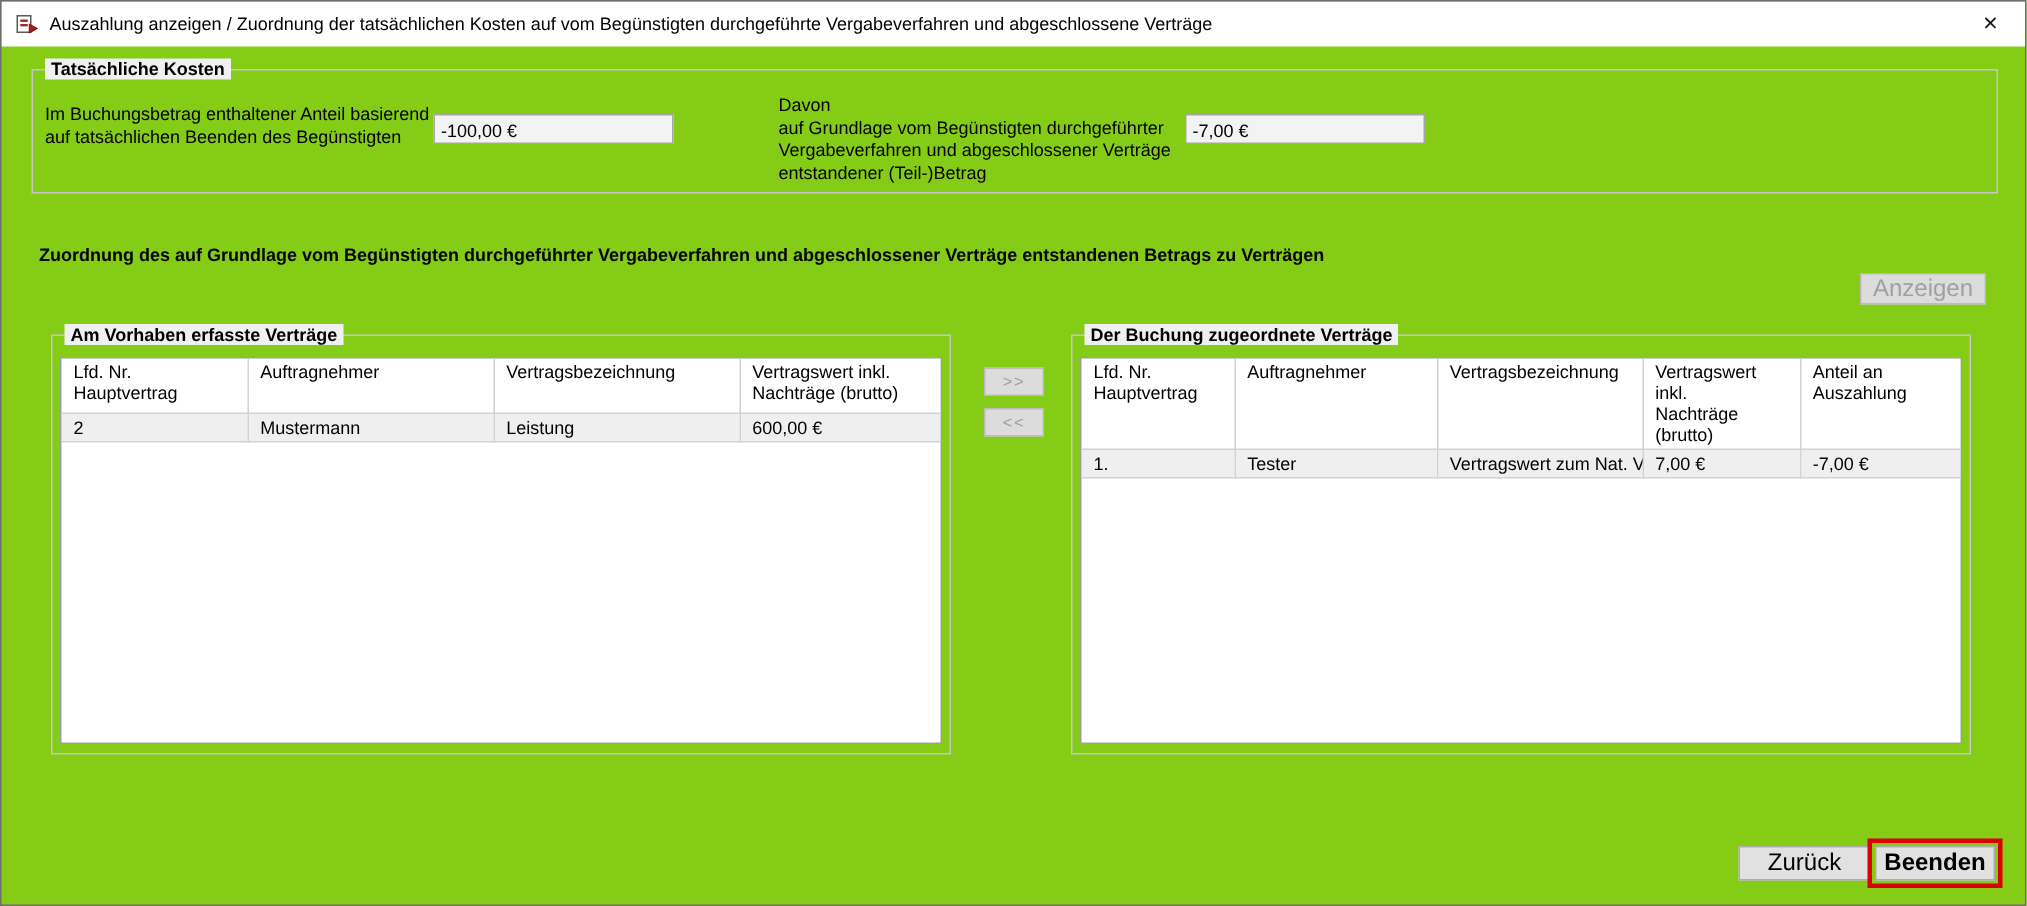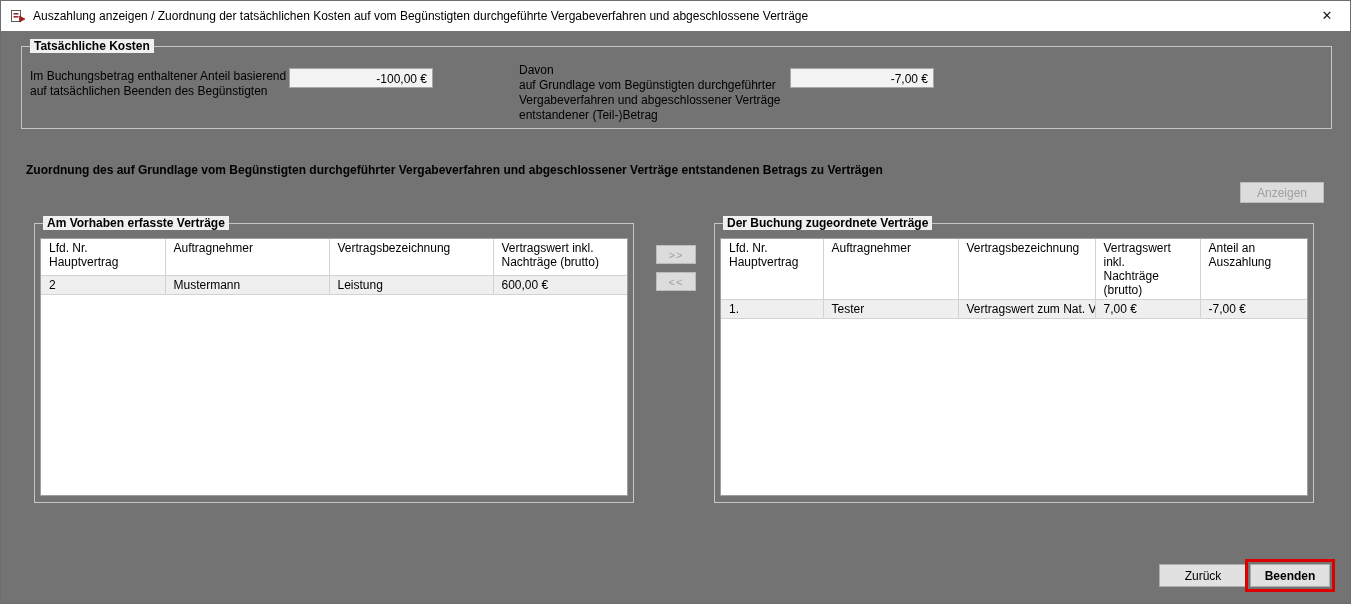--- a/index.html
+++ b/index.html
@@ -1,20 +1,20 @@
 <!DOCTYPE html>
 <html><head>
 <meta charset="utf-8">
 <style>
   html,body { margin:0; padding:0; background:#c8c8c8; }
   * { box-sizing:border-box; }
   .window {
     position:relative;
     width:1351px; height:604px;
-    background:#737373;
+    background:#84cc16;
     border:1px solid #6e6e6e;
     font-family:"Liberation Sans", sans-serif;
     font-size:12px;
     color:#000;
     overflow:hidden;
   }
   
   .titlebar {
     position:absolute; top:0; left:0; right:0; height:30px;
     background:#ffffff;
@@ -30,30 +30,30 @@
   
   .groupbox { position:absolute; border:1px solid #c6c6c6; }
   .gb-title {
     position:absolute; top:-8px; left:8px;
     background:#f0f0f0; padding:0 4px;
     font-weight:bold; white-space:nowrap;
   }
   
   .label { position:absolute; line-height:15px; white-space:pre-line; }
   .valuebox {
-    position:absolute; height:20px; width:144px;
+    position:absolute; height:20px; width:160px;
     background:#f3f3f3; border:1px solid #a6a6a6;
-    text-align:right; padding:2px 5px 0 4px; line-height:16px;
+    text-align:left; padding:2px 5px 0 4px; line-height:16px;margin-top:8px;
   }
   .section-label { position:absolute; font-weight:bold; white-space:nowrap;text-align:center; }
   
   .btn {
     position:absolute;
     background:#e1e1e1; border:1px solid #adadad;
-    font-family:"Liberation Sans", sans-serif; font-size:12px; color:#000;
+    font-family:"Liberation Sans", sans-serif; font-size:16px; color:#000;
     padding:0; text-align:center; cursor:default;
   }
   .btn.disabled { background:#dcdcdc; border-color:#bcbcbc; color:#a0a0a0; }
   .btn-anzeigen { left:1239px; top:181px; width:84px; height:21px; }
   .btn-move { left:655px; width:40px; height:19px; font-size:11px; letter-spacing:1px; line-height:16px; }
   .btn-move-right { top:244px; }
   .btn-move-left  { top:271px; }
   .btn-zurueck { left:1158px; top:563px; width:88px; height:23px; }
   .btn-beenden {
     left:1249px; top:563px; width:80px; height:23px; font-weight:bold;

